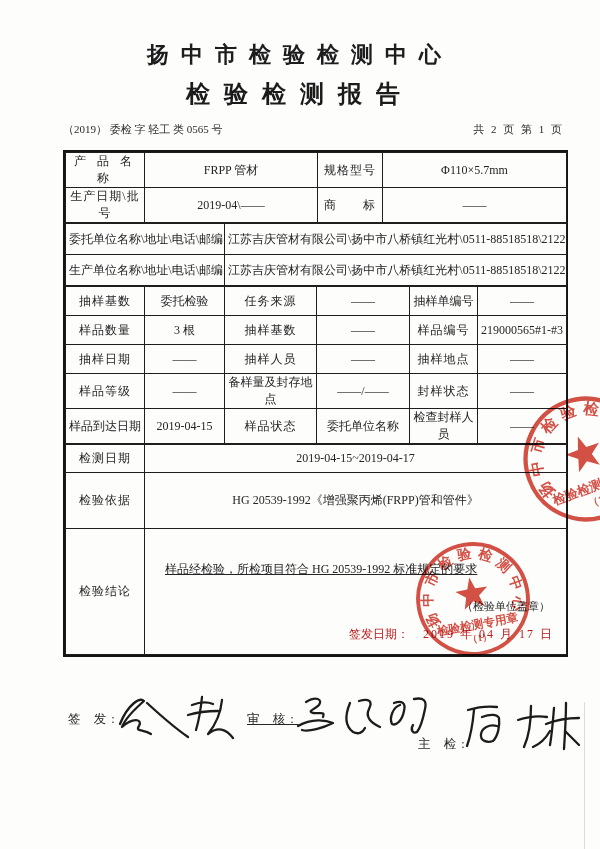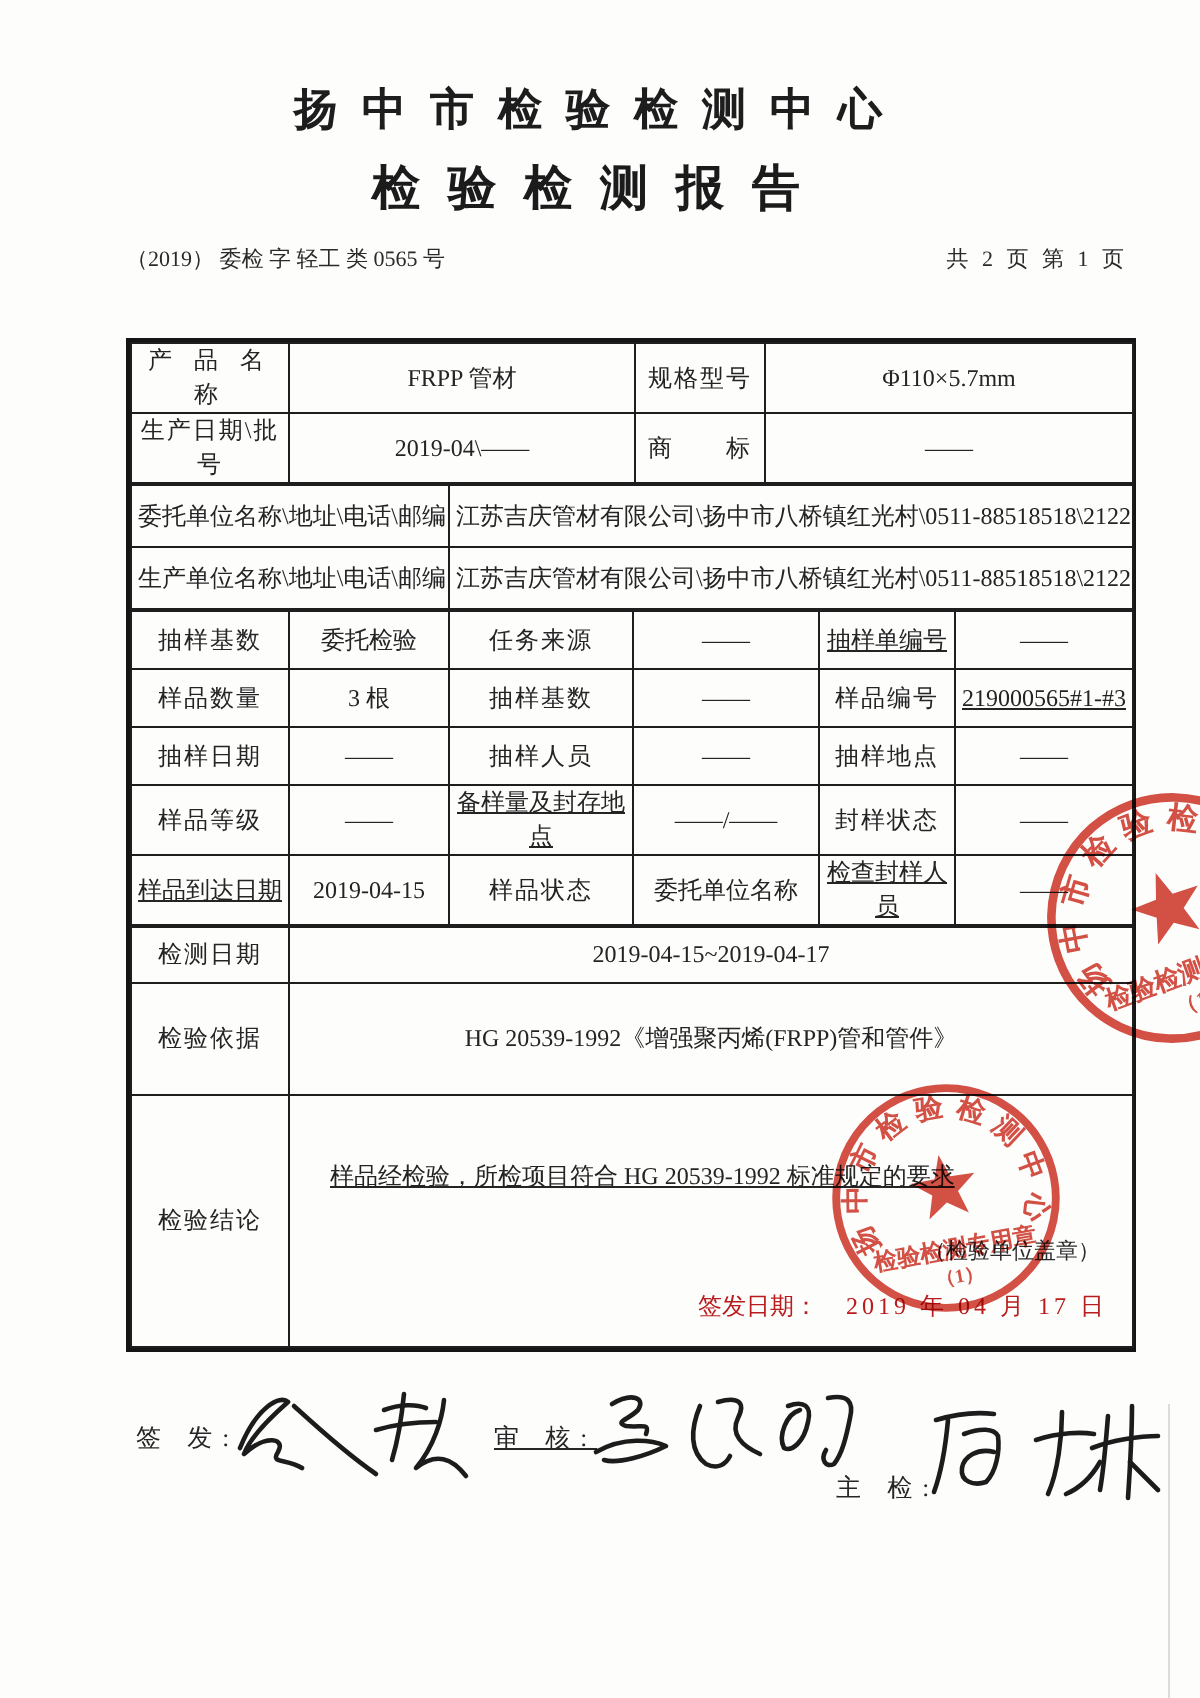--- a/index.html
+++ b/index.html
@@ -7,29 +7,29 @@
   .page{position:relative;width:600px;height:849px;background:#fdfdfc;overflow:hidden;color:#222;}
   
   .org-title{position:absolute;top:40px;left:0;width:600px;text-align:center;
     font-size:22px;font-weight:bold;letter-spacing:12px;color:#1d1d1d;}
   .report-title{position:absolute;top:78px;left:0;width:600px;text-align:center;
     font-size:24px;font-weight:bold;letter-spacing:14px;color:#1b1b1b;}
   .ref-row{position:absolute;top:122px;left:63px;width:501px;display:flex;
     justify-content:space-between;font-size:11px;color:#2a2a2a;}
   .ref-row .pages{letter-spacing:2px;}
   
-  .tbl-wrap{position:absolute;left:63px;top:169px;width:501px;border:2px solid #151515;background:transparent;}
+  .tbl-wrap{position:absolute;left:63px;top:150px;width:501px;border:2px solid #151515;background:transparent;}
   table.t{border-collapse:collapse;table-layout:fixed;width:501px;}
   table.t td{border:1px solid #1e1e1e;font-size:12px;text-align:center;vertical-align:middle;
     padding:0 3px;color:#242424;overflow:hidden;}
   td.lbl{letter-spacing:1px;}
   td.ls4{letter-spacing:4px;}
   td.left{text-align:left;padding-left:9px;}
   td.sm{font-size:11px;white-space:nowrap;margin-left:12px;}
-  td.xs{font-size:10.5px;letter-spacing:0;text-decoration:underline;}
+  td.xs{font-size:10.5px;letter-spacing:0;}
   .concl-cell{position:relative;vertical-align:top !important;text-align:left !important;}
   .concl-text{padding:32px 14px 0 17px;font-size:12px;text-decoration:underline;}
   .seal-note{position:absolute;right:16px;bottom:40px;font-size:11px;color:#2b2b2b;}
   .sign-date{position:absolute;right:12px;bottom:11px;font-size:12px;color:#b91c1c;}
   .sign-date .v{margin-left:14px;letter-spacing:2px;}
   
   .foot-label{position:absolute;font-size:12.5px;color:#262626;letter-spacing:5px;}
   .sig{position:absolute;}
   .sig path{fill:none;stroke:#1c1c1c;stroke-width:2.3;stroke-linecap:round;stroke-linejoin:round;}
   

